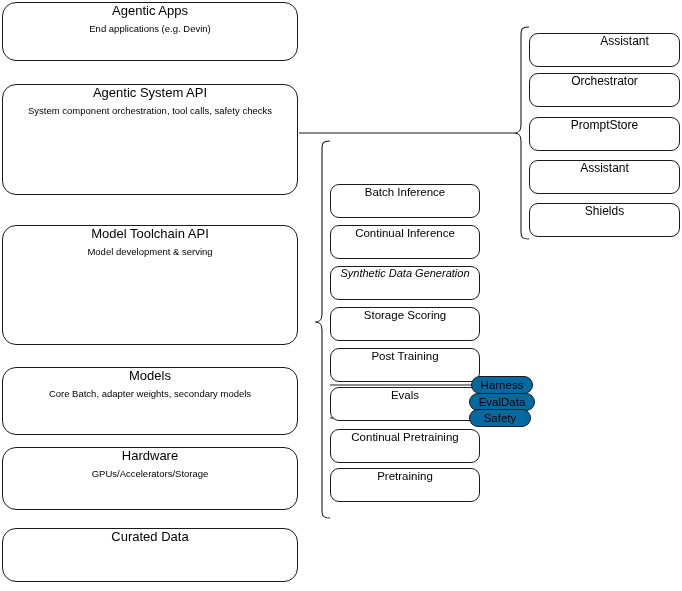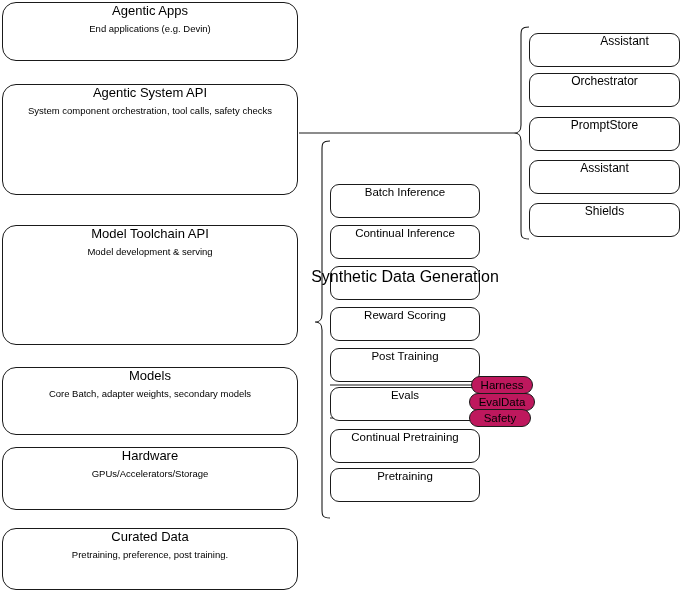--- a/index.html
+++ b/index.html
@@ -50,35 +50,35 @@
   }
   
   .cap-box {
     left: 330px;
     width: 150px;
     height: 34px;
     border-radius: 9px;
     z-index: 2;
   }
   .cap-box .title { font-size: 11.5px; }
-  .cap-box.wide .title { font-size: 16px; }
+  .cap-box.wide .title { font-size: 11px; font-style: italic; }
   
   .comp-box {
     left: 529px;
     width: 151px;
     height: 34px;
     border-radius: 9px;
     z-index: 2;
   }
   .comp-box .title { font-size: 12px; }
   
   .pill {
     position: absolute;
     box-sizing: border-box;
-    background: #be185d;
+    background: #0369a1;
     border: 1px solid #1a1a1a;
     border-radius: 999px;
     height: 18px;
     display: flex;
     align-items: center;
     justify-content: center;
     font-size: 11.5px;
     white-space: nowrap;
     z-index: 6;
   }
@@ -145,36 +145,35 @@
   <div class="node layer-box" style="top:367px; height:68px;">
     <div class="title">Models</div>
     <div class="subtitle">Core Batch, adapter weights, secondary models</div>
   </div>
 
   <div class="node layer-box" style="top:447px; height:63px;">
     <div class="title">Hardware</div>
     <div class="subtitle">GPUs/Accelerators/Storage</div>
   </div>
 
-  <div class="node layer-box" style="top:528px; height:62px;">
+  <div class="node layer-box" style="top:528px; height:54px;">
     <div class="title">Curated Data</div>
-    <div class="subtitle">Pretraining, preference, post training.</div>
   </div>
 
   <div class="node cap-box" style="top:184px;">
     <div class="title">Batch Inference</div>
   </div>
   <div class="node cap-box" style="top:225px;">
     <div class="title">Continual Inference</div>
   </div>
   <div class="node cap-box wide" style="top:266px;">
     <div class="title">Synthetic Data Generation</div>
   </div>
   <div class="node cap-box" style="top:307px;">
-    <div class="title">Reward Scoring</div>
+    <div class="title">Storage Scoring</div>
   </div>
   <div class="node cap-box" style="top:348px;">
     <div class="title">Post Training</div>
   </div>
   <div class="node cap-box" style="top:387px;">
     <div class="title">Evals</div>
   </div>
   <div class="node cap-box" style="top:429px;">
     <div class="title">Continual Pretraining</div>
   </div>

